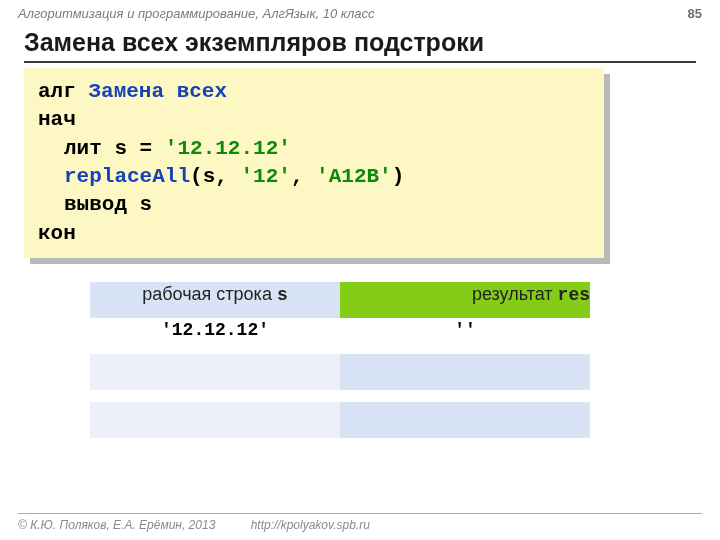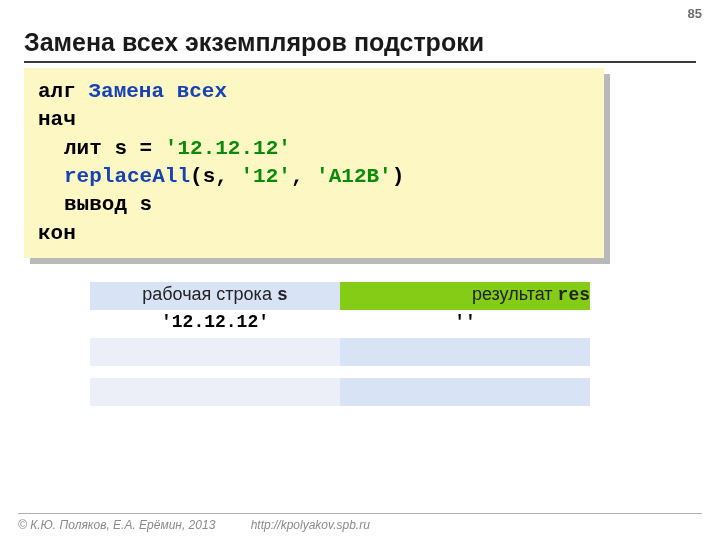--- a/index.html
+++ b/index.html
@@ -77,21 +77,21 @@
   .lit-green { color: #0a8a0a; }
   .call { color: #1642b6; }
   .table-wrap {
     position: absolute;
     top: 282px;
     left: 90px;
     width: 500px;
   }
   .trow {
     display: flex;
-    height: 28px;
+    height: 36px;
     line-height: 24px;
     font-size: 18px;
   }
   .tcell {
     flex: 1;
     text-align: center;
     white-space: nowrap;
   }
   .hdrA { background: #d8e3f6; color: #222; }
   .hdrB { background: #84cc16; color: #222; text-align: right; }
@@ -114,20 +114,23 @@
     color: #8a8a8a;
     font-style: italic;
   }
   .footer .url { margin-left: 32px; }
 </style>
 </head>
 <body>
 
 <div class="slide">
 
+  <div class="topbar">
+    <span>Алгоритмизация и программирование, АлгЯзык, 10 класс</span>
+  </div>
   <div class="pagenum">85</div>
 
   <div class="title">Замена всех экземпляров подстроки</div>
 
   <div class="codebox-wrap">
     <div class="codebox-shadow"></div>
     <div class="codebox">
       <div>
         <span class="kw-alg">алг</span>
         <span> </span>

